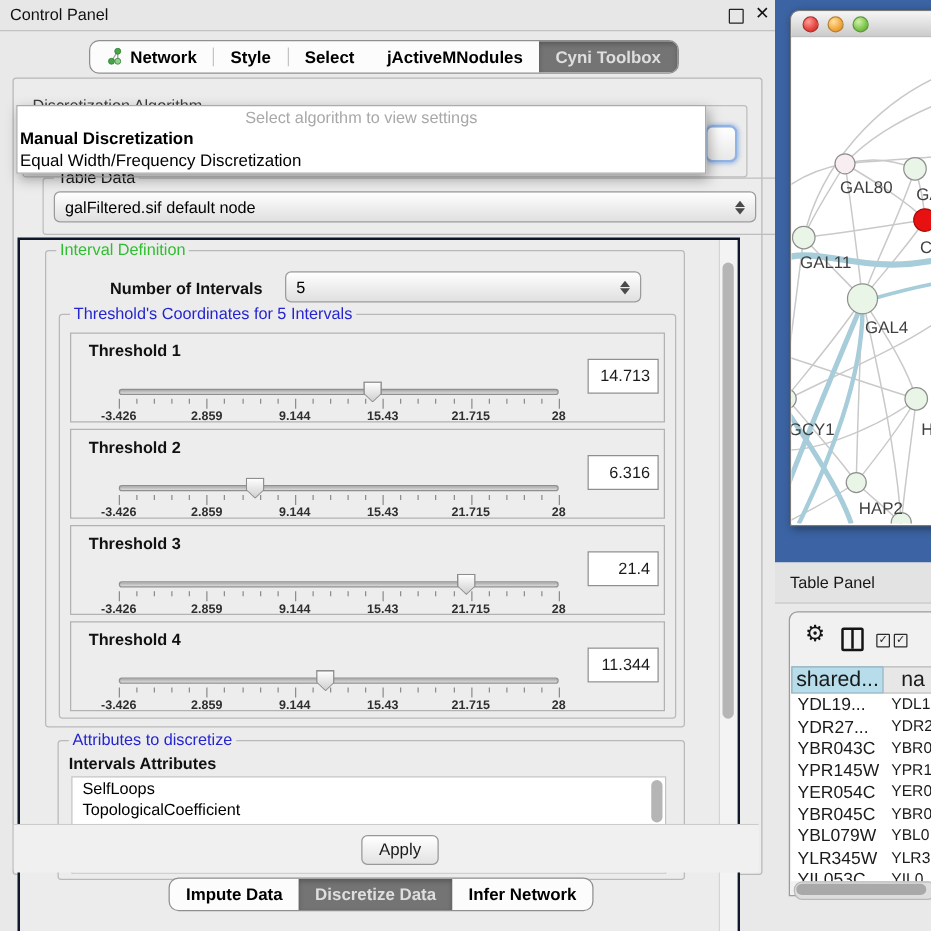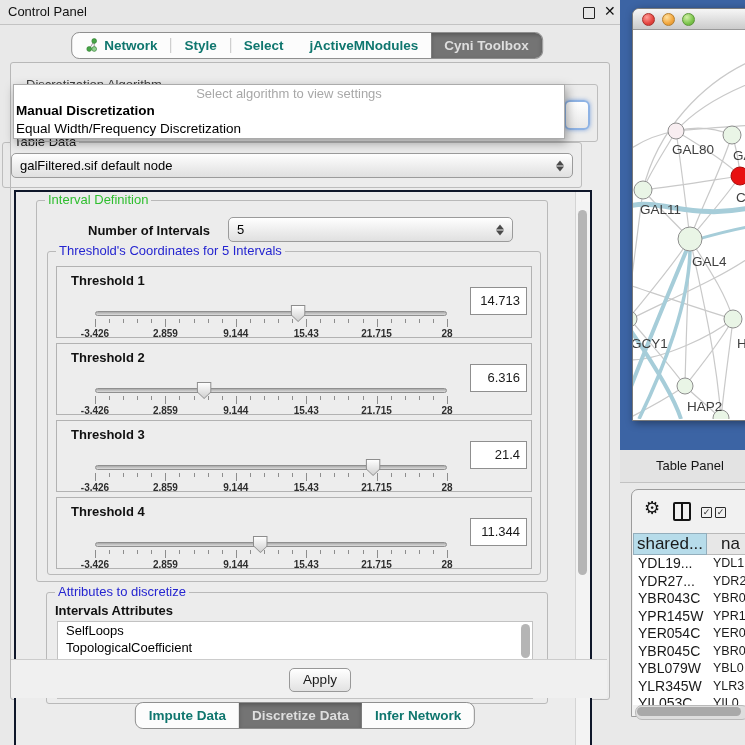--- a/index.html
+++ b/index.html
@@ -11,21 +11,21 @@
                border-bottom:1px solid #c3c3c3;}
   .cp-title{position:absolute;left:8px;top:4px;font-size:13px;color:#111;}
   .float-icon{position:absolute;left:583px;top:7px;width:10px;height:10px;border:1.5px solid #222;border-radius:1px;}
   .close-icon{position:absolute;left:604px;top:3px;font-size:14px;font-weight:bold;color:#111;
               font-family:"DejaVu Sans",sans-serif;}
 
   .tabbar{position:absolute;display:inline-flex;align-items:stretch;height:25px;background:#fcfcfc;
           border:1px solid #8f8f8f;border-radius:8px;overflow:hidden;}
   .tabbar.top{left:307px;top:32px;transform:translateX(-50%);}
   .tabbar.bottom{left:305px;top:702px;transform:translateX(-50%);}
-  .tab-seg{display:flex;align-items:center;padding:0 13px;font-size:13.5px;font-weight:600;color:#0f766e;white-space:nowrap;}
+  .tab-seg{display:flex;align-items:center;padding:0 13px;font-size:13.5px;font-weight:600;color:#000000;white-space:nowrap;}
   .tab-seg.sel{background:#747474;color:#dedede;box-shadow:inset 0 2px 4px rgba(0,0,0,.25);}
   .tab-sep{width:1px;background:#c4c4c4;margin:5px 0;}
   .net-icon{margin-right:6px;display:flex;align-items:center;}
 
   .outer-panel{position:absolute;left:10px;top:62px;width:598px;height:636px;background:#ececec;
                border:1px solid #b8b8b8;border-radius:3px;}
 
   .group{position:absolute;border:1px solid #bdbdbd;border-radius:3px;}
   .group-title{position:absolute;top:-8px;left:8px;background:#ececec;padding:0 3px;font-size:13px;line-height:14px;white-space:nowrap;}
   .gt-green{color:#2fbe2f;}
@@ -40,21 +40,21 @@
 
   
   .popup{position:absolute;left:13px;top:84px;width:550px;height:53px;background:#fff;z-index:6;
          border:1px solid #ababab;box-shadow:2px 4px 10px rgba(0,0,0,.35);}
   .popup-row{font-size:13px;line-height:17px;height:17px;white-space:nowrap;overflow:hidden;}
   .popup-placeholder{color:#a8a8a8;text-align:center;}
   .popup-opt{padding-left:2px;font-size:13.5px;height:18px;line-height:18px;color:#000;}
   .popup-opt.bold{font-weight:bold;}
 
   
-  .td-group{left:2px;top:142px;width:578px;height:44px;}
+  .td-group{left:34px;top:142px;width:578px;height:44px;padding-left:37px;}
   .combo{position:absolute;height:25px;background:linear-gradient(#ffffff,#ededed 55%,#e0e0e0);
          border:1px solid #9b9b9b;border-radius:5px;box-sizing:border-box;}
   .combo .cval{position:absolute;left:8px;top:0;line-height:23px;font-size:13px;color:#000;white-space:nowrap;}
   .spinner{position:absolute;right:7px;top:50%;transform:translateY(-50%);width:9px;height:13px;}
   .spin-up{position:absolute;top:1px;left:0;width:0;height:0;border-left:4.5px solid transparent;
            border-right:4.5px solid transparent;border-bottom:5px solid #4a4a4a;}
   .spin-down{position:absolute;bottom:1px;left:0;width:0;height:0;border-left:4.5px solid transparent;
            border-right:4.5px solid transparent;border-top:5px solid #4a4a4a;}
 
   
@@ -103,21 +103,21 @@
   .nf-titlebar{position:absolute;left:0;top:0;right:0;height:20px;background:linear-gradient(#f6f6f6,#cbcbcb);
                border-bottom:1px solid #999;border-radius:7px 7px 0 0;}
   .tl{position:absolute;top:4px;width:11px;height:11px;border-radius:50%;}
   .tl.red{left:9px;background:radial-gradient(circle at 35% 30%,#ff9d98,#e5443f 60%,#c0322d);border:.5px solid #a8302c;}
   .tl.yellow{left:29px;background:radial-gradient(circle at 35% 30%,#ffe1a0,#f2a63d 60%,#d28a2d);border:.5px solid #b57f2e;}
   .tl.green{left:49px;background:radial-gradient(circle at 35% 30%,#d2f0a8,#7cc54c 60%,#5ea237);border:.5px solid #5c9638;}
   .nf-canvas{position:absolute;left:0;top:21px;width:125px;height:389px;background:#fff;overflow:hidden;}
 
   .tp-header{position:absolute;left:620px;top:450px;width:125px;height:32px;background:#e3e3e3;
              border-bottom:1px solid #c2c2c2;}
-  .tp-header-label{position:absolute;left:36px;top:8px;font-size:13px;color:#161616;}
+  .tp-header-label{position:absolute;left:12px;top:8px;font-size:13px;color:#161616;}
   .tp-body{position:absolute;left:620px;top:483px;width:125px;height:262px;background:#e9e9e9;}
   .tp-panel{position:absolute;left:11px;top:6px;width:120px;height:226px;background:#f1f1f1;
             border:1px solid #9c9c9c;border-radius:7px 0 0 0;}
   .gear{position:absolute;left:12px;top:9px;font-size:18px;color:#141414;font-family:"DejaVu Sans",sans-serif;line-height:18px;}
   .split-icon{position:absolute;left:41px;top:12px;width:14px;height:15px;border:2px solid #141414;border-radius:2px;}
   .split-icon i{position:absolute;left:50%;top:0;bottom:0;width:2px;background:#141414;transform:translateX(-50%);display:block;}
   .cbx{position:absolute;top:17px;width:9px;height:9px;border:1.5px solid #2a2a2a;border-radius:1px;
        font-size:9px;line-height:9px;text-align:center;color:#2a2a2a;font-family:"DejaVu Sans",sans-serif;}
   .tbl-header{position:absolute;left:1px;top:43px;height:22px;display:flex;}
   .th-cell{box-sizing:border-box;font-size:17px;line-height:20px;}

